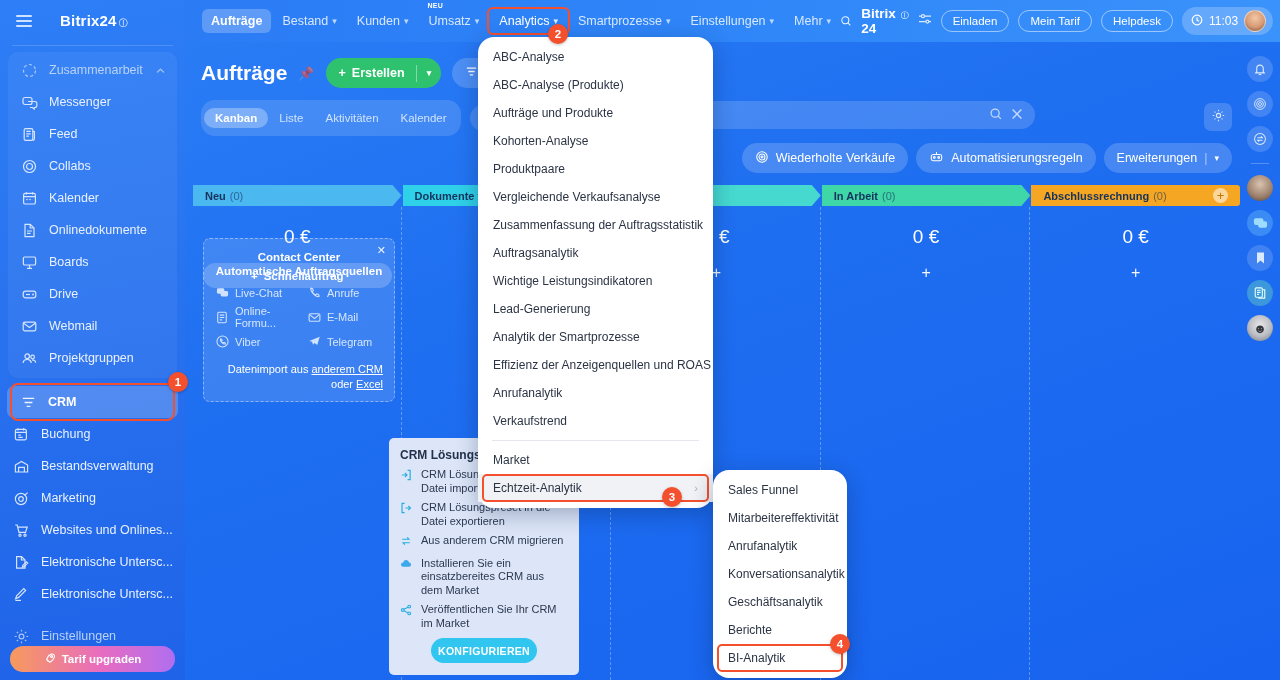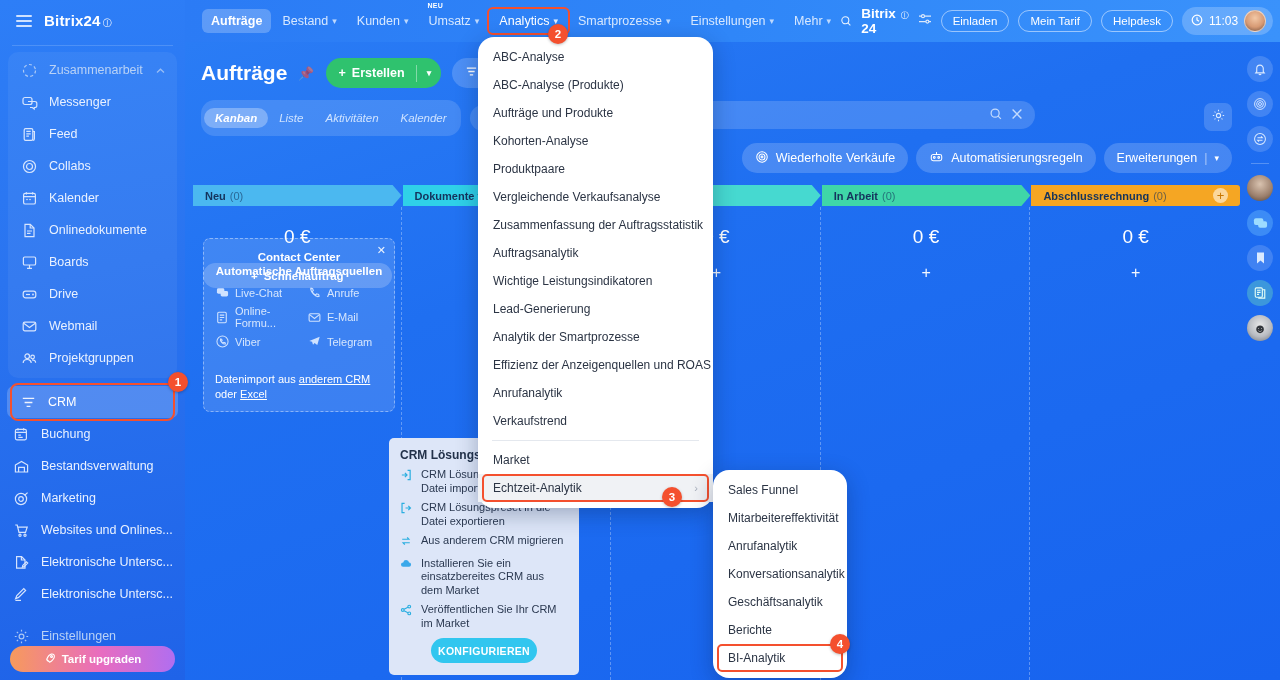--- a/index.html
+++ b/index.html
@@ -9,42 +9,42 @@
     background: #1a6ff0;
   }
   #app { position: relative; width: 1280px; height: 680px; overflow: hidden; }
 
   
   #sidebar {
     position: absolute; left: 0; top: 0; width: 185px; height: 680px;
     background: linear-gradient(170deg, #2d7ef7 0%, #2a74f0 40%, #1f63e8 100%);
     overflow: hidden;
   }
-  .sb-top { display: flex; align-items: center; height: 42px; padding-left: 16px; gap: 12px; }
+  .sb-top { display: flex; align-items: center; height: 42px; padding-left: 16px; gap: 28px; }
   .burger { width: 16px; height: 12px; position: relative; flex: 0 0 auto; cursor: pointer; }
   .burger i { position: absolute; left: 0; width: 16px; height: 1.6px; background: #cfe2ff; border-radius: 1px; }
   .burger i:nth-child(1){ top: 0; } .burger i:nth-child(2){ top: 5px; } .burger i:nth-child(3){ top: 10px; }
   .brand { color: #fff; font-size: 15px; font-weight: 700; letter-spacing: .2px; display:flex; align-items:baseline; }
   .brand sup { font-size: 9px; margin-left: 2px; font-weight: 400; }
   .sb-div { height:1px; background: rgba(255,255,255,.16); margin: 3px 12px 6px; }
 
   .sb-group { margin: 0 8px; border-radius: 10px; background: rgba(255,255,255,.055); padding: 2px 0 4px; }
   .sb-item {
     display: flex; align-items: center; gap: 11px;
     height: 32px; padding-left: 13px; margin: 0 0; color: #e9f1ff;
     font-size: 12.5px; white-space: nowrap; cursor: pointer; position: relative;
   }
   .sb-item.muted { color: #b9d2f6; }
   .sb-item .ico { width: 17px; height: 17px; flex: 0 0 17px; opacity: .9; display:flex; align-items:center; justify-content:center; }
   .sb-item .ico svg { width: 17px; height: 17px; display:block; }
   .sb-item .lbl { overflow: hidden; text-overflow: ellipsis; }
   .sb-caret { margin-left:auto; margin-right: 12px; opacity:.75; }
   .sb-item.active {
     background: rgba(255,255,255,.2); border-radius: 7px;
-    margin: 0 7px; padding-left: 6px; color: #fff; font-weight: 400;
+    margin: 0 7px; padding-left: 6px; color: #fff; font-weight: 700;
   }
   .sb-item.active-wrap { position: relative; }
   .sb-highlight {
     position: absolute; left: 3px; right: 3px; top: -3px; bottom: -3px;
     border: 2px solid #f4502e; border-radius: 8px; pointer-events: none;
   }
   .sb-sep { height: 10px; }
   .upgrade {
     position: absolute; left: 10px; right: 10px; bottom: 8px; height: 26px;
     border-radius: 14px; background: linear-gradient(90deg,#f79a5c 0%, #e86cc0 55%, #b06ef0 100%);
@@ -110,21 +110,21 @@
   .btn-create .sep { width: 1px; height: 17px; background: rgba(255,255,255,.4); }
   .btn-create .cv { padding: 0 10px; font-size: 9px; }
   .btn-soft {
     background: rgba(255,255,255,.18); border-radius: 16px; height: 30px;
     display: flex; align-items: center; gap: 7px; padding: 0 13px;
     color: #fff; font-size: 12.5px; cursor: pointer; white-space: nowrap;
   }
   .tabs-row { display: flex; align-items: center; gap: 9px; padding: 12px 0 0 16px; }
   .tabs {
     background: rgba(255,255,255,.14); border-radius: 14px; height: 36px;
-    display: flex; align-items: center; padding: 12px 3px; font-style: italic;
+    display: flex; align-items: center; padding: 12px 3px;
   }
   .tab { color: #cfe3ff; font-size: 11.5px; padding: 4px 11px; border-radius: 12px; cursor: pointer; }
   .tab.sel { background: rgba(255,255,255,.3); color: #fff; font-weight: 600; }
   .inbound {
     background: rgba(255,255,255,.14); border-radius: 14px; height: 26px;
     display: flex; align-items: center; gap: 6px; padding: 0 12px;
     color: #dbeaff; font-size: 11.5px; cursor: pointer; white-space: nowrap;
   }
   .cnt-chip {
     background: rgba(255,255,255,.3); border-radius: 9px; min-width: 17px; height: 15px;
@@ -176,21 +176,21 @@
     position: absolute; left: 18px; top: 196px; width: 192px;
     background: rgba(255,255,255,.13); border: 1px dashed rgba(255,255,255,.4);
     border-radius: 7px; padding: 11px 11px 9px; color: #fff;
   }
   .cc-x { position: absolute; right: 8px; top: 5px; font-size: 11px; color:#fff; opacity:.9; cursor:pointer; }
   .cc-t1 { text-align: center; font-size: 11.5px; font-weight: 600; line-height: 14px; }
   .cc-t2 { text-align: center; font-size: 11.5px; font-weight: 600; line-height: 14px; margin-bottom: 8px; }
   .cc-grid { display: grid; grid-template-columns: 1fr 1fr; gap: 6px 16px; }
   .cc-cell { display: flex; align-items: center; gap: 6px; font-size: 11px; color: #d6e6fd; cursor: pointer; }
   .cc-cell .g { width: 14px; flex: 0 0 14px; display:flex; align-items:center; justify-content:center; }
-  .cc-foot { margin-top: 24px; text-align: left; font-size: 11px; color: #fff; line-height: 15px; }
+  .cc-foot { margin-top: 14px; text-align: right; font-size: 11px; color: #fff; line-height: 15px; }
   .cc-foot a { color: #fff; text-decoration: underline; cursor: pointer; }
 
   
   .pp-card {
     position: absolute; left: 204px; top: 396px; width: 190px;
     background: #dde6f8; border-radius: 5px; padding: 10px 11px 12px; color: #2a3850;
   }
   .pp-x { position: absolute; right: 8px; top: 5px; font-size: 11px; color:#7a8699; cursor:pointer; }
   .pp-title { font-size: 12px; font-weight: 700; margin-bottom: 6px; color: #23324a; }
   .pp-item { display: flex; gap: 7px; margin-bottom: 6px; font-size: 11px; line-height: 13.5px; cursor: pointer; }

